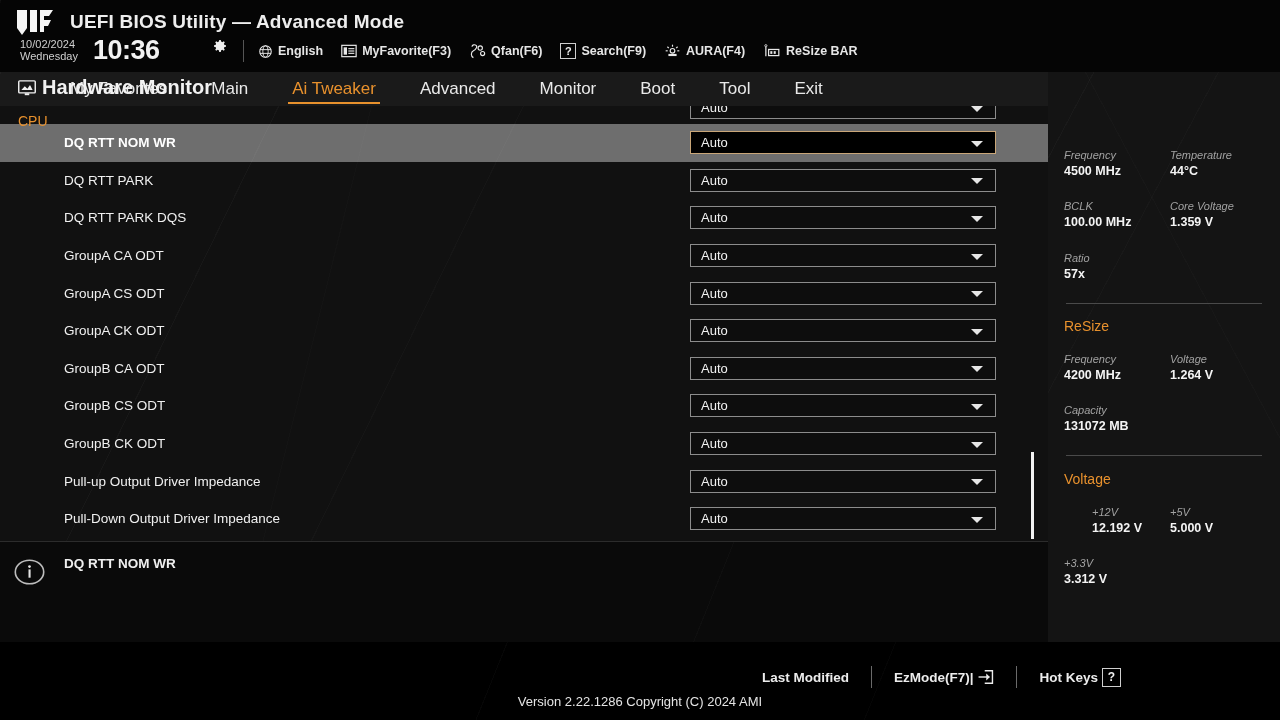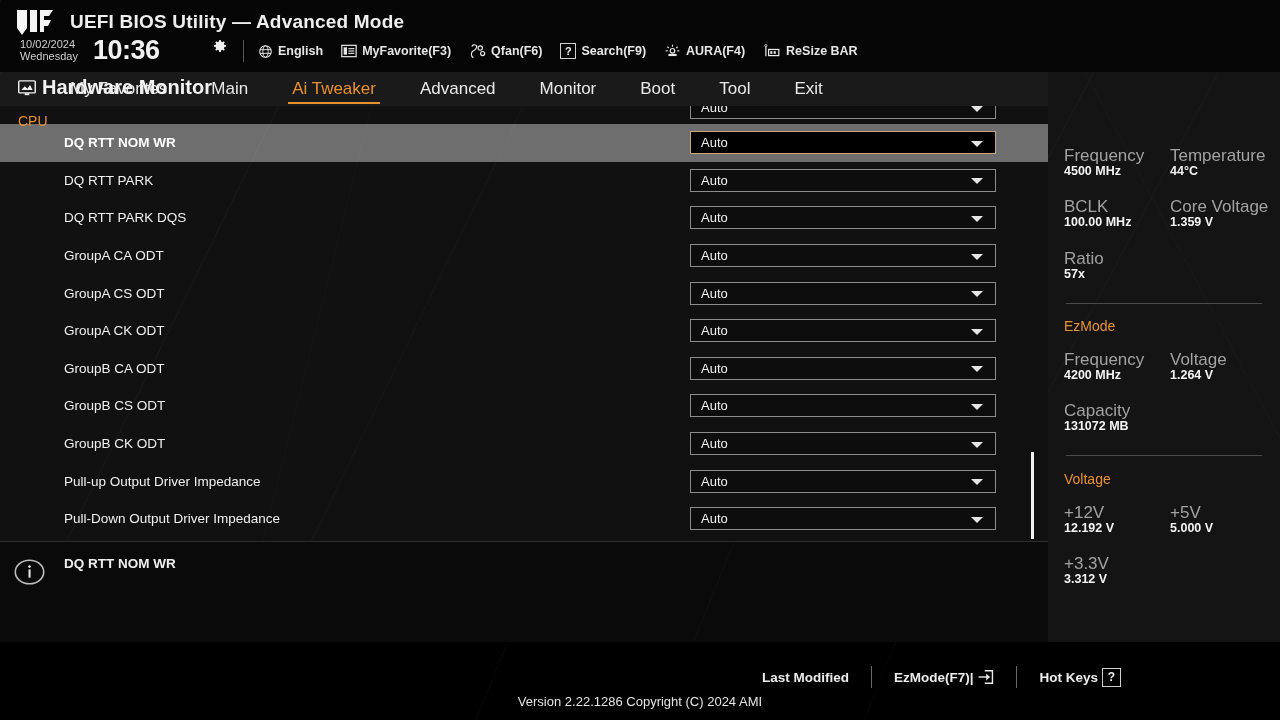--- a/index.html
+++ b/index.html
@@ -192,21 +192,21 @@
     font-size:20px; font-weight:bold; color:#f2f2f2;
     white-space:nowrap; z-index:2;
   }
   .hw-section{ position:absolute; left:0; width:232px; z-index:2; }
   .hw-heading{
     position:absolute; left:18px;
     font-size:14px; font-weight:normal; color:#e8912d;
   }
   .hw-field{ position:absolute; }
   .hw-field .k{
-    font-size:17px; color:#a2a2a2; white-space:nowrap; line-height:15px;
+    font-size:11px; color:#a2a2a2; white-space:nowrap; line-height:15px;font-style:italic;
   }
   .hw-field .v{
     font-size:12.5px; font-weight:bold; color:#f4f4f4;
     white-space:nowrap; line-height:16px;
   }
   .hw-divider{
     position:absolute; left:18px; width:196px; height:1px;
     background:#4a4a4a; z-index:2;
   }
 
@@ -492,38 +492,38 @@
     <div class="k">Core Voltage</div>
     <div class="v">1.359 V</div>
   </div>
   <div class="hw-field" style="position:absolute; left:1064px; top:251px; z-index:2;">
     <div class="k">Ratio</div>
     <div class="v">57x</div>
   </div>
 
   <div class="hw-divider" style="left:1066px; top:303px;"></div>
 
-  <div class="hw-heading" style="position:absolute; left:1064px; top:318px; z-index:2;">EzMode</div>
+  <div class="hw-heading" style="position:absolute; left:1064px; top:318px; z-index:2;">ReSize</div>
   <div class="hw-field" style="position:absolute; left:1064px; top:352px; z-index:2;">
     <div class="k">Frequency</div>
     <div class="v">4200 MHz</div>
   </div>
   <div class="hw-field" style="position:absolute; left:1170px; top:352px; z-index:2;">
     <div class="k">Voltage</div>
     <div class="v">1.264 V</div>
   </div>
   <div class="hw-field" style="position:absolute; left:1064px; top:403px; z-index:2;">
     <div class="k">Capacity</div>
     <div class="v">131072 MB</div>
   </div>
 
   <div class="hw-divider" style="left:1066px; top:455px;"></div>
 
   <div class="hw-heading" style="position:absolute; left:1064px; top:471px; z-index:2;">Voltage</div>
-  <div class="hw-field" style="position:absolute; left:1064px; top:505px; z-index:2;">
+  <div class="hw-field" style="position:absolute; left:1092px; top:505px; z-index:2;">
     <div class="k">+12V</div>
     <div class="v">12.192 V</div>
   </div>
   <div class="hw-field" style="position:absolute; left:1170px; top:505px; z-index:2;">
     <div class="k">+5V</div>
     <div class="v">5.000 V</div>
   </div>
   <div class="hw-field" style="position:absolute; left:1064px; top:556px; z-index:2;">
     <div class="k">+3.3V</div>
     <div class="v">3.312 V</div>

